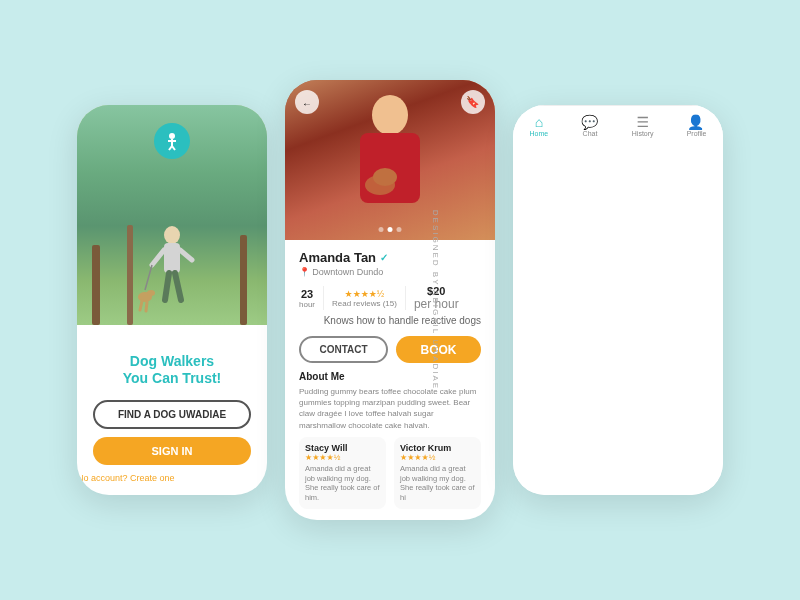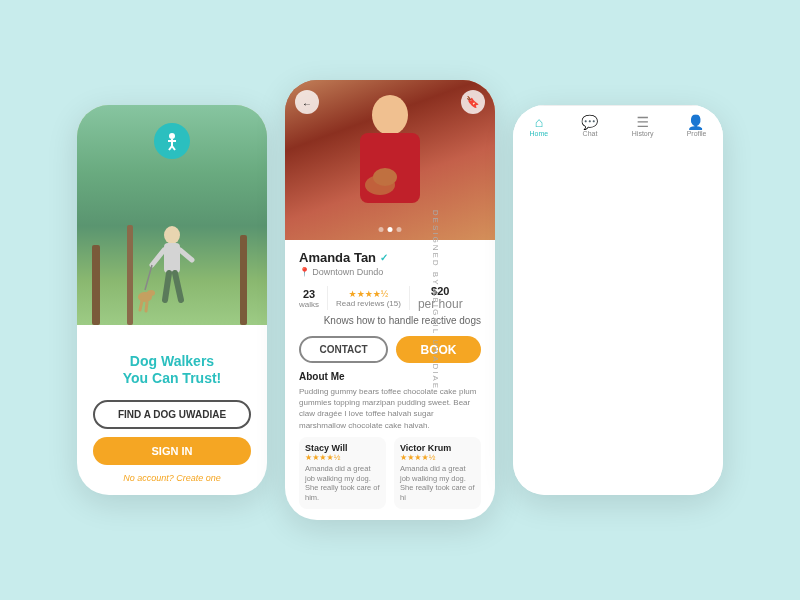--- a/index.html
+++ b/index.html
@@ -90,25 +90,23 @@
       border-radius: 20px;
       padding: 8px 0;
       text-align: center;
       font-size: 11px;
       font-weight: 700;
       color: white;
       cursor: pointer;
       width: calc(100% - 32px);
     }
     .screen-1 .no-account {
-      text-align: center;
       font-size: 9px;
       color: #888;
       margin-top: 8px;
-      font-style: italic;
     }
     .screen-1 .no-account span {
       color: #f5a623;
     }
 
     
     .screen-2 {
       width: 210px;
       height: 440px;
     }
@@ -376,21 +374,21 @@
           <span>Amanda Tan</span>
           <span class="verified">✓</span>
         </div>
         <div class="profile-loc">
           <span>📍</span>
           <span>Downtown Dundo</span>
         </div>
         <div class="stats-row">
           <div class="stat">
             <div class="stat-val">23</div>
-            <div class="stat-lbl">walks</div>
+            <div class="stat-lbl">hour</div>
           </div>
           <div class="divider"></div>
           <div class="stat">
             <div class="stars">★★★★½</div>
             <div class="review-count">Read reviews (15)</div>
           </div>
           <div class="divider"></div>
           <div class="stat">
             <div class="price">$20</div>
             <div class="price-lbl">per hour</div>

